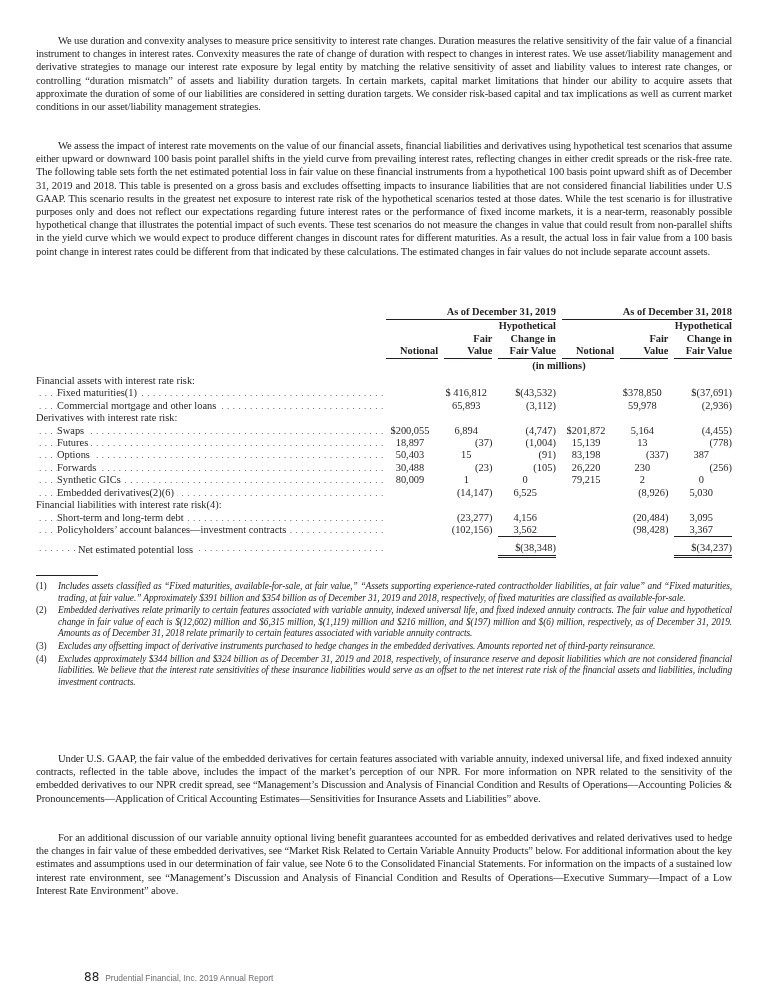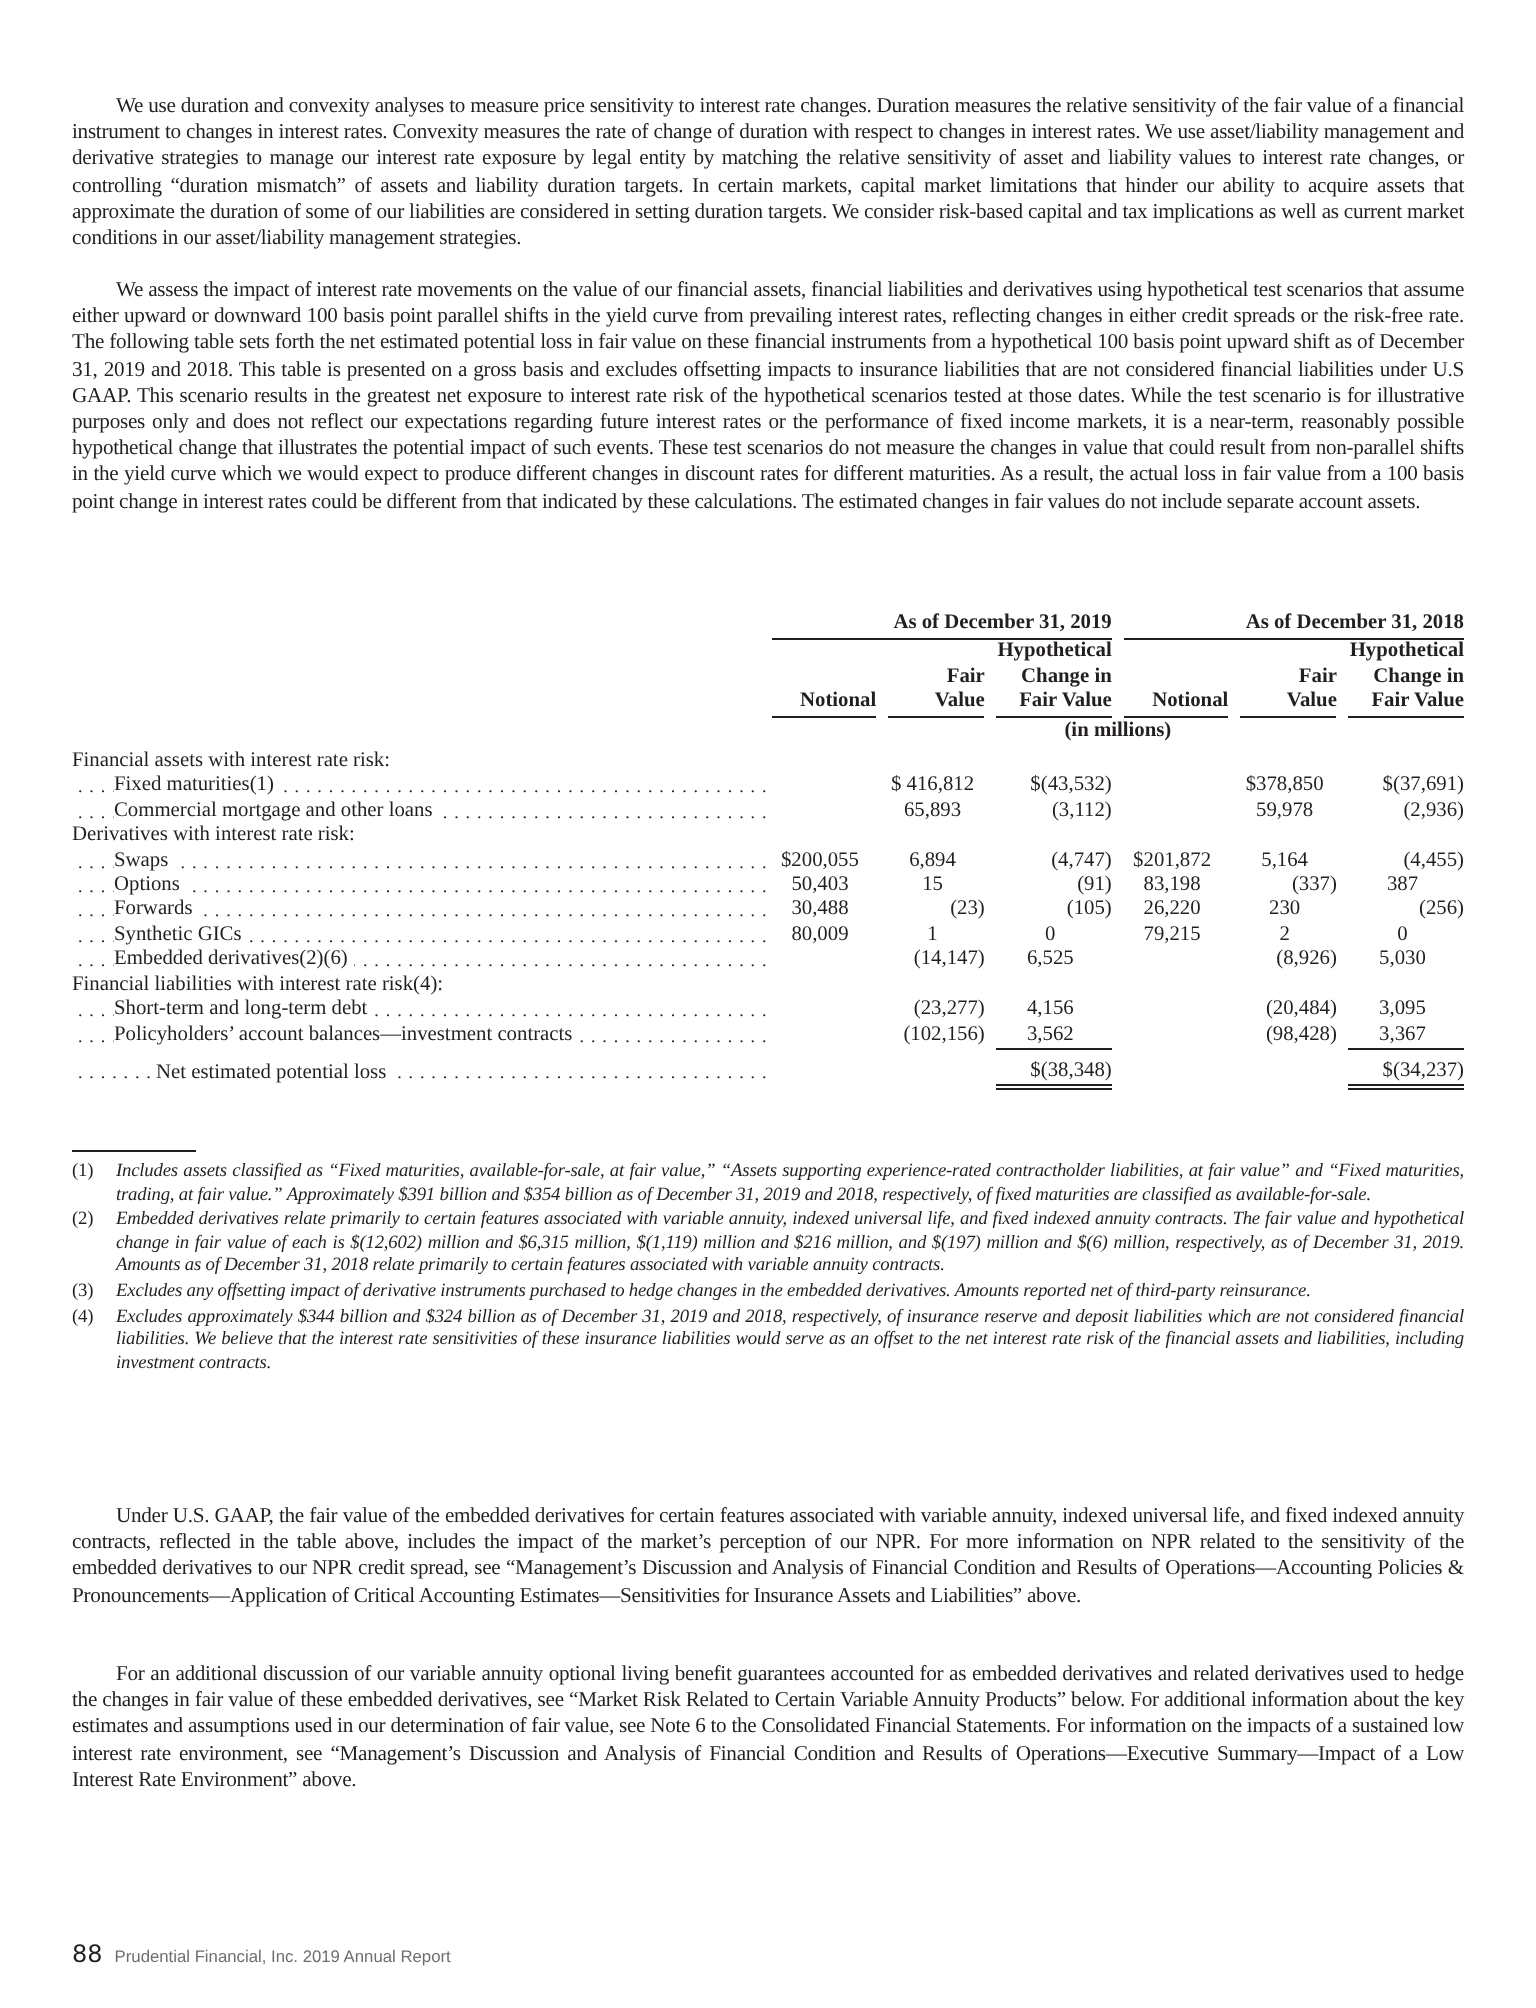--- a/index.html
+++ b/index.html
@@ -7,21 +7,21 @@
       width: 768px; height: 1004px; position: relative; overflow: hidden;
       font-family: "Liberation Serif", "DejaVu Serif", serif;
       color: #231f20;
     }
     .page { position: absolute; left: 36px; top: 0; width: 696px; }
     .para {
       font-size: 10.6px; line-height: 13.2px; text-align: justify;
       text-indent: 22px; margin: 0;
       letter-spacing: -0.15px;
     }
-    .p1 { position: absolute; top: 34px; margin-top: 13px; }
+    .p1 { position: absolute; top: 34px; }
     .p2 { position: absolute; top: 139px; }
     .p3 { position: absolute; top: 752px; }
     .p4 { position: absolute; top: 831px; }
 
     
     .tbl-wrap { position: absolute; top: 306px; left: 0; width: 696px; }
     table.risk { border-collapse: separate; border-spacing: 0; width: 696px; font-size: 10.4px; }
     table.risk td, table.risk th { padding: 0; line-height: 12.4px; white-space: nowrap; }
     table.risk th { font-weight: bold; vertical-align: bottom; text-align: right; font-size: 10.4px; }
     .c-label { width: 348px; }
@@ -48,21 +48,21 @@
     .total-bottom { border-bottom: 3px double #231f20; }
     .rowgap td { height: 5px; }
 
     .rule { position: absolute; top: 575px; left: 0; width: 62px; border-top: 1px solid #231f20; }
     .notes { position: absolute; top: 581px; left: 0; width: 696px; }
     .note { display: flex; font-size: 9.4px; line-height: 11.6px; margin-bottom: 1px; text-align: justify; letter-spacing: -0.1px; }
     .note .n { width: 22px; flex: 0 0 22px; }
     .note .b { flex: 1; font-style: italic; }
 
     .footer { position: absolute; top: 970px; left: 36px; display: flex; align-items: baseline; }
-    .footer .pg { font-family: "DejaVu Sans", sans-serif; font-size: 12px; color: #231f20; margin-right: 6px; }
+    .footer .pg { font-family: "DejaVu Sans", sans-serif; font-size: 12px; color: #231f20; margin-right: 6px; margin-left: 48px; }
     .footer .ttl { font-family: "Liberation Sans", sans-serif; font-size: 8.4px; color: #6d6e71; }
   </style>
 </head>
 <body>
 
 <div class="page">
 
   <p class="para p1">We use duration and convexity analyses to measure price sensitivity to interest rate changes. Duration measures the relative sensitivity of the fair value of a financial instrument to changes in interest rates. Convexity measures the rate of change of duration with respect to changes in interest rates. We use asset/liability management and derivative strategies to manage our interest rate exposure by legal entity by matching the relative sensitivity of asset and liability values to interest rate changes, or controlling “duration mismatch” of assets and liability duration targets. In certain markets, capital market limitations that hinder our ability to acquire assets that approximate the duration of some of our liabilities are considered in setting duration targets. We consider risk-based capital and tax implications as well as current market conditions in our asset/liability management strategies.</p>
   <p class="para p2">We assess the impact of interest rate movements on the value of our financial assets, financial liabilities and derivatives using hypothetical test scenarios that assume either upward or downward 100 basis point parallel shifts in the yield curve from prevailing interest rates, reflecting changes in either credit spreads or the risk-free rate. The following table sets forth the net estimated potential loss in fair value on these financial instruments from a hypothetical 100 basis point upward shift as of December 31, 2019 and 2018. This table is presented on a gross basis and excludes offsetting impacts to insurance liabilities that are not considered financial liabilities under U.S GAAP. This scenario results in the greatest net exposure to interest rate risk of the hypothetical scenarios tested at those dates. While the test scenario is for illustrative purposes only and does not reflect our expectations regarding future interest rates or the performance of fixed income markets, it is a near-term, reasonably possible hypothetical change that illustrates the potential impact of such events. These test scenarios do not measure the changes in value that could result from non-parallel shifts in the yield curve which we would expect to produce different changes in discount rates for different maturities. As a result, the actual loss in fair value from a 100 basis point change in interest rates could be different from that indicated by these calculations. The estimated changes in fair values do not include separate account assets.</p>
 
@@ -149,20 +149,34 @@
             <td></td>
         <td class="num np">6,894</td>
             <td></td>
         <td class="num">(4,747)</td>
             <td></td>
         <td class="num np">$201,872</td>
             <td></td>
         <td class="num np">5,164</td>
             <td></td>
         <td class="num">(4,455)</td>
+      </tr>
+      <tr>
+        <td class="lbl dots ind1"><span class="t">Futures</span></td>
+        <td class="num np">18,897</td>
+            <td></td>
+        <td class="num">(37)</td>
+            <td></td>
+        <td class="num">(1,004)</td>
+            <td></td>
+        <td class="num np">15,139</td>
+            <td></td>
+        <td class="num np">13</td>
+            <td></td>
+        <td class="num">(778)</td>
       </tr>
       <tr>
         <td class="lbl dots ind1"><span class="t">Options</span></td>
         <td class="num np">50,403</td>
             <td></td>
         <td class="num np">15</td>
             <td></td>
         <td class="num">(91)</td>
             <td></td>
         <td class="num np">83,198</td>

